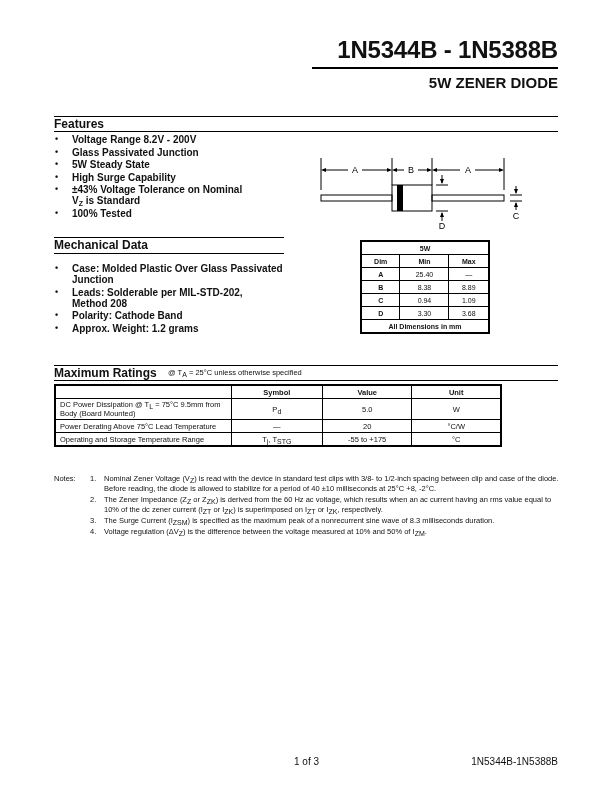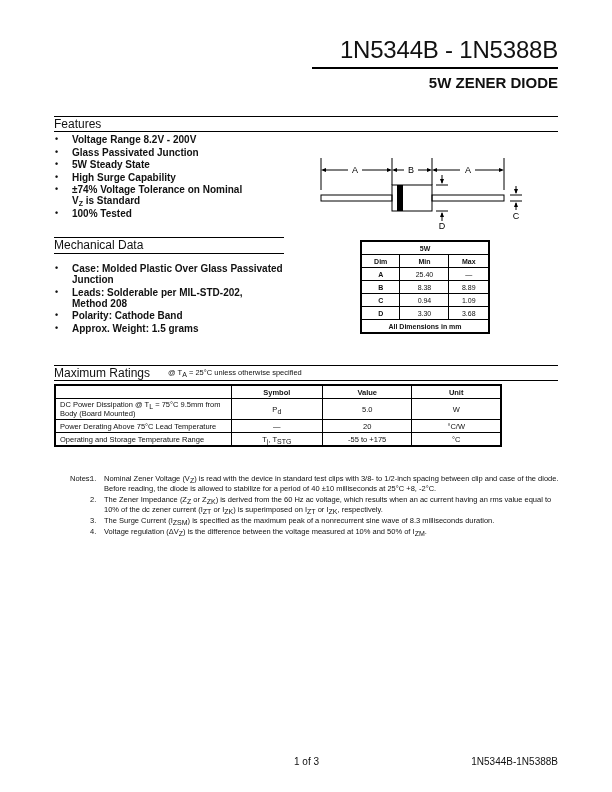--- a/index.html
+++ b/index.html
@@ -1,59 +1,59 @@
 <!DOCTYPE html>
 <html><head>
 <meta charset="utf-8">
 <style>
   html, body { margin:0; padding:0; background:#fff; }
   body { width:612px; height:792px; position:relative; overflow:hidden; color:#111; font-family:"Liberation Sans", sans-serif; }
   .abs { position:absolute; }
-  .title { right:54px; top:36px; font-size:24px; font-weight:normal; letter-spacing:-0.2px; white-space:nowrap; }
+  .title { right:54px; top:36px; font-size:24px; font-weight:bold; letter-spacing:-0.2px; white-space:nowrap; }
   .title-rule { left:312px; top:67px; width:246px; height:2px; background:#000; }
   .subtitle { right:54px; top:74px; font-size:15px; font-weight:bold; white-space:nowrap; }
   .sec-rule-top { height:1px; background:#000; }
   .sec-rule-bot { height:1px; background:#000; }
-  .sec-title { font-size:12px; font-weight:normal; white-space:nowrap; }
+  .sec-title { font-size:12px; font-weight:bold; white-space:nowrap; }
   ul.bl { list-style:none; margin:0; padding:0; font-size:10px; line-height:11px; }
   ul.bl li { position:relative; padding-left:18px; margin-bottom:1.5px;font-weight:bold; }
   ul.bl li::before { content:"•"; position:absolute; left:1px; top:0; font-size:9px; }
   sub { font-size:7px; vertical-align:-2px; line-height:0; }
   table { border-collapse:collapse; }
   .dimtbl { left:360px; top:240px; width:130px; border:2px solid #000; font-size:7px; }
   .dimtbl td { border:1px solid #000; text-align:center; height:12px; padding:0; }
   .dimtbl .hd td { font-weight:bold; }
   .dimtbl .lbl { font-weight:bold; }
   .mr { left:54px; top:384px; width:448px; border:2px solid #000; font-size:7.5px; }
   .mr td { border:1px solid #000; padding:1px 4px; height:10px; }
   .mr .hd td { font-weight:bold; text-align:center; }
   .mr .c { text-align:center; }
   .notes { left:54px; top:474px; width:506px; font-size:7.5px; line-height:10px; }
-  .notes .lab { position:absolute; left:16px; top:0; }
+  .notes .lab { position:absolute; left:0; top:0; }
   .notes ol { margin:0; padding:0; list-style:none; position:absolute; left:36px; width:470px; }
   .notes li { position:relative; padding-left:14px; margin-bottom:1px; }
   .notes li .n { position:absolute; left:0; }
   .footer { top:756px; font-size:10px; white-space:nowrap; }
 </style>
 </head>
 <body>
 
 <div class="abs title">1N5344B - 1N5388B</div>
 <div class="abs title-rule"></div>
 <div class="abs subtitle">5W ZENER DIODE</div>
 
 <div class="abs sec-rule-top" style="left:54px;top:116px;width:504px;"></div>
 <div class="abs sec-title" style="left:54px;top:117px;">Features</div>
 <div class="abs sec-rule-bot" style="left:54px;top:131px;width:504px;"></div>
 <ul class="abs bl" style="left:54px;top:134px;width:250px;">
   <li><span>Voltage Range 8.2V - 200V</span></li>
   <li><span>Glass Passivated Junction</span></li>
   <li><span>5W Steady State</span></li>
   <li><span>High Surge Capability</span></li>
-  <li><span>±74% Voltage Tolerance on Nominal</span><br><span>V</span><sub>Z</sub><span> is Standard</span></li>
+  <li><span>±43% Voltage Tolerance on Nominal</span><br><span>V</span><sub>Z</sub><span> is Standard</span></li>
   <li><span>100% Tested</span></li>
 </ul>
 
 <svg class="abs" style="left:310px;top:150px;" width="250" height="85">
   <g stroke="#000" stroke-width="1" fill="none">
 
     <line x1="11" y1="8" x2="11" y2="40"></line>
     <line x1="82" y1="8" x2="82" y2="35"></line>
     <line x1="122" y1="8" x2="122" y2="35"></line>
     <line x1="194" y1="8" x2="194" y2="40"></line>
@@ -102,21 +102,21 @@
   </g>
 </svg>
 
 <div class="abs sec-rule-top" style="left:54px;top:237px;width:230px;"></div>
 <div class="abs sec-title" style="left:54px;top:238px;">Mechanical Data</div>
 <div class="abs sec-rule-bot" style="left:54px;top:253px;width:230px;"></div>
 <ul class="abs bl" style="left:54px;top:263px;width:240px;">
   <li><span>Case: Molded Plastic Over Glass Passivated</span><br><span>Junction</span></li>
   <li><span>Leads: Solderable per MIL-STD-202,</span><br><span>Method 208</span></li>
   <li><span>Polarity: Cathode Band</span></li>
-  <li><span>Approx. Weight: 1.5 grams</span></li>
+  <li><span>Approx. Weight: 1.2 grams</span></li>
 </ul>
 
 <table class="abs dimtbl">
   <tbody>
       <tr class="hd">
         <td colspan="3">5W</td>
       </tr>
   <tr class="hd">
     <td>Dim</td>
     <td>Min</td>

